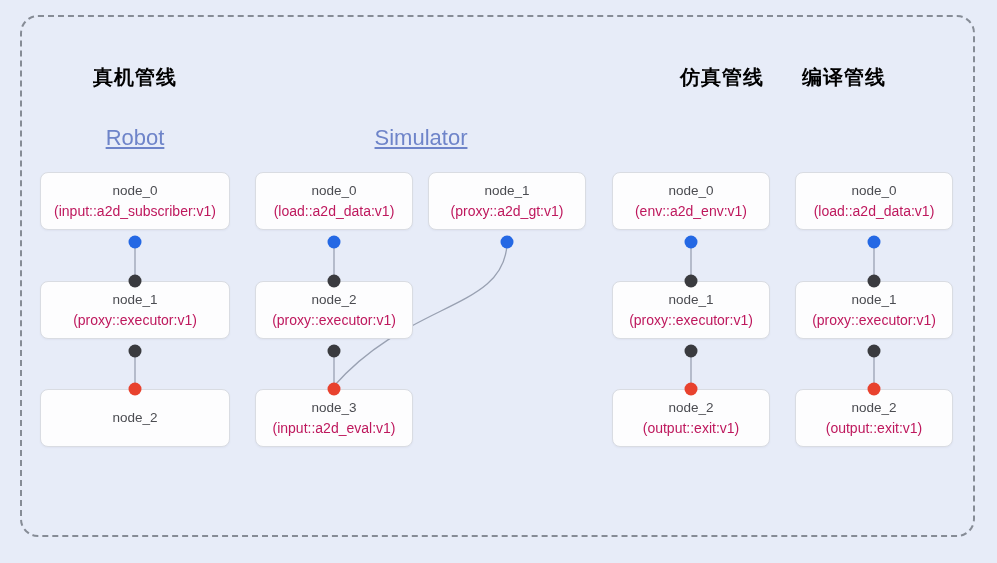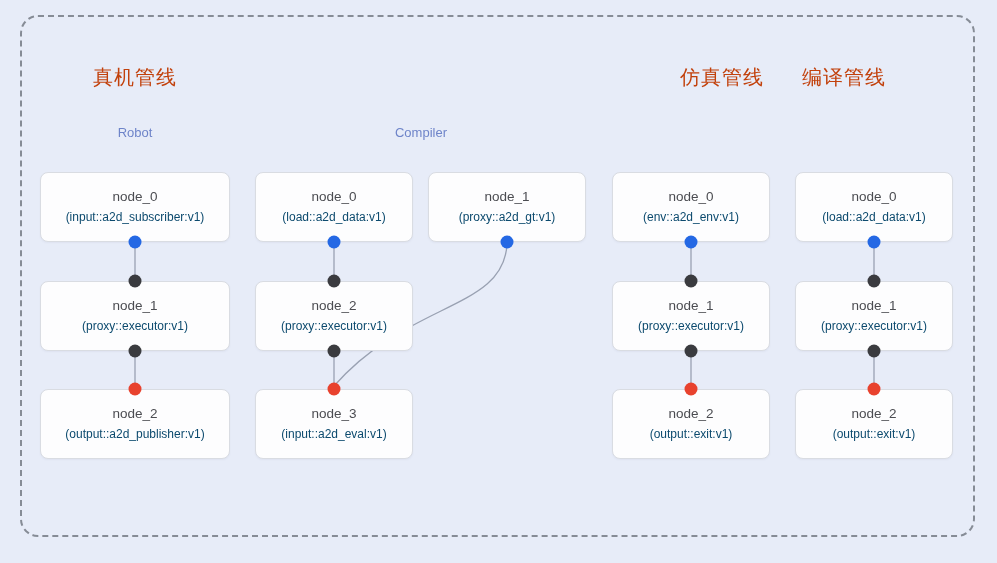--- a/index.html
+++ b/index.html
@@ -12,34 +12,34 @@
   .canvas{position:absolute;left:0;top:0;width:997px;height:563px;}
   .dashed-frame{
     position:absolute;left:20px;top:15px;width:951px;height:518px;
     border:2px dashed #868c96;border-radius:18px;
   }
   .svg-layer{position:absolute;left:0;top:0;width:997px;height:563px;pointer-events:none;}
   .lines-layer{z-index:1;}
   .dots-layer{z-index:3;}
   .col-title-zh{
     position:absolute;top:64px;width:240px;text-align:center;
-    font-size:20px;font-weight:400;color:#c2410c;letter-spacing:1px;z-index:2;
+    font-size:20px;font-weight:700;color:#000000;letter-spacing:1px;z-index:2;
   }
   .col-title-en{
     position:absolute;top:125px;width:240px;text-align:center;
-    font-size:13px;color:#6e84c9;z-index:2;
+    font-size:22px;color:#6e84c9;z-index:2;text-decoration:underline;
   }
   .node{
-    position:absolute;height:70px;box-sizing:border-box;
+    position:absolute;height:58px;box-sizing:border-box;
     background:#fdfdfe;border:1px solid #d9dce2;border-radius:8px;
     display:flex;flex-direction:column;align-items:center;justify-content:center;
     z-index:2;box-shadow:0 1px 2px rgba(80,90,120,0.06);
   }
   .node-name{font-size:13.5px;color:#4b4c51;line-height:20px;}
-  .node-detail{font-size:12px;color:#0c4a6e;line-height:20px;}
+  .node-detail{font-size:14px;color:#be185d;line-height:20px;}
   
   .t-robot{left:15px;}   .t-eval{left:301px;}  .t-sim{left:602px;}  .t-comp{left:724px;}
   .c-robot{left:40px;width:190px;}
   .c-evalA{left:255px;width:158px;}
   .c-evalB{left:428px;width:158px;}
   .c-sim{left:612px;width:158px;}
   .c-comp{left:795px;width:158px;}
   .r1{top:172px;} .r2{top:281px;} .r3{top:389px;}
 </style>
 </head>
@@ -56,35 +56,34 @@
     <path d="M334 351 V389" fill="none" stroke-width="1.3" stroke="#99a1b2"></path>
     <path d="M507 243 C505 310 410 300 334 386" fill="none" stroke-width="1.3" stroke="#99a1b2"></path>
     <path d="M691 242 V281" fill="none" stroke-width="1.3" stroke="#99a1b2"></path>
     <path d="M691 351 V389" fill="none" stroke-width="1.3" stroke="#99a1b2"></path>
     <path d="M874 242 V281" fill="none" stroke-width="1.3" stroke="#99a1b2"></path>
     <path d="M874 351 V389" fill="none" stroke-width="1.3" stroke="#99a1b2"></path>
   </svg>
 
   <div class="col-title-zh t-robot">真机管线</div>
   <div class="col-title-en t-robot">Robot</div>
-  <div class="col-title-en t-eval">Compiler</div>
+  <div class="col-title-en t-eval">Simulator</div>
   <div class="col-title-zh t-sim">仿真管线</div>
   <div class="col-title-zh t-comp">编译管线</div>
 
   <div class="node c-robot r1">
     <div class="node-name">node_0</div>
     <div class="node-detail">(input::a2d_subscriber:v1)</div>
   </div>
   <div class="node c-robot r2">
     <div class="node-name">node_1</div>
     <div class="node-detail">(proxy::executor:v1)</div>
   </div>
   <div class="node c-robot r3">
     <div class="node-name">node_2</div>
-    <div class="node-detail">(output::a2d_publisher:v1)</div>
   </div>
 
   <div class="node c-evalA r1">
     <div class="node-name">node_0</div>
     <div class="node-detail">(load::a2d_data:v1)</div>
   </div>
   <div class="node c-evalB r1">
     <div class="node-name">node_1</div>
     <div class="node-detail">(proxy::a2d_gt:v1)</div>
   </div>

